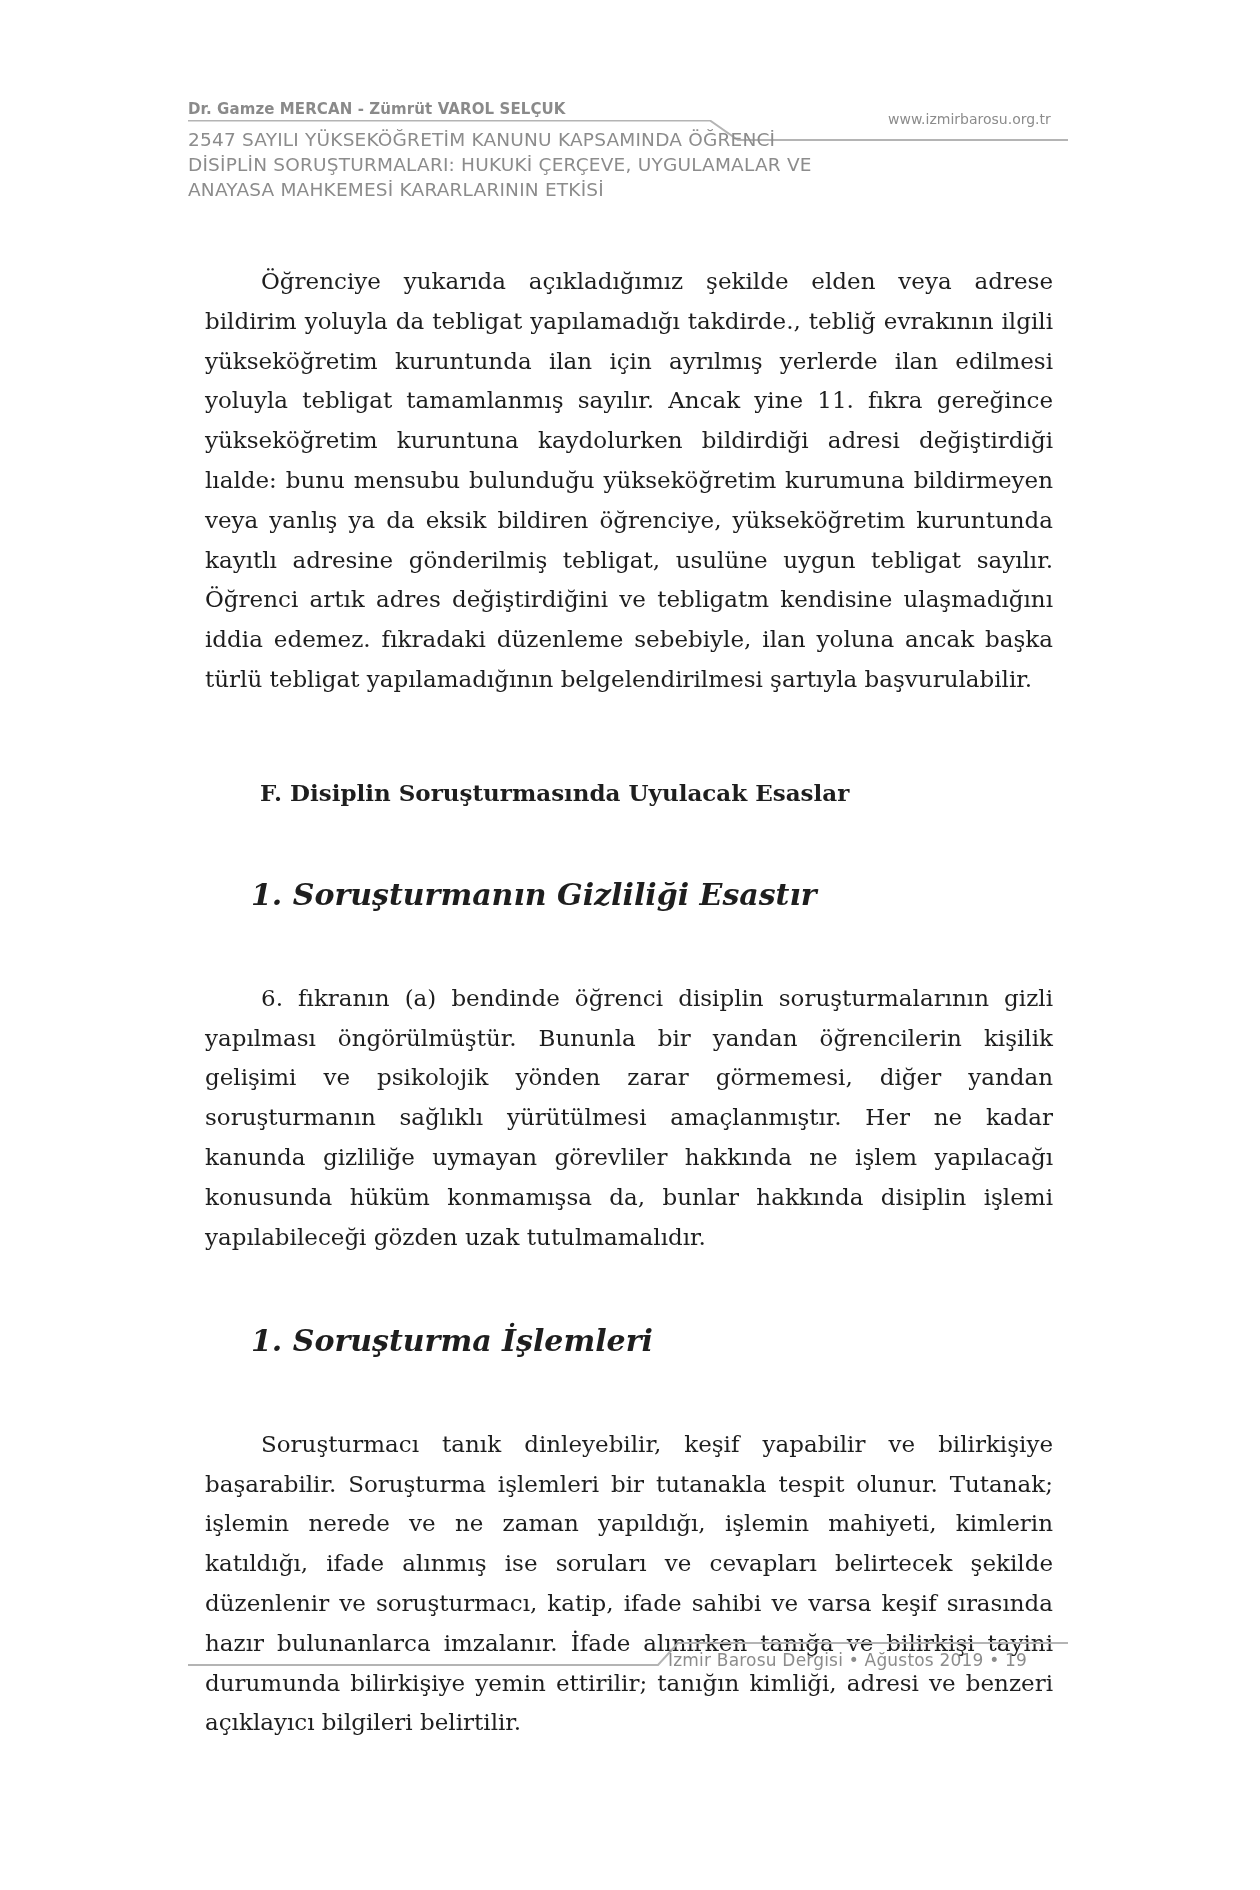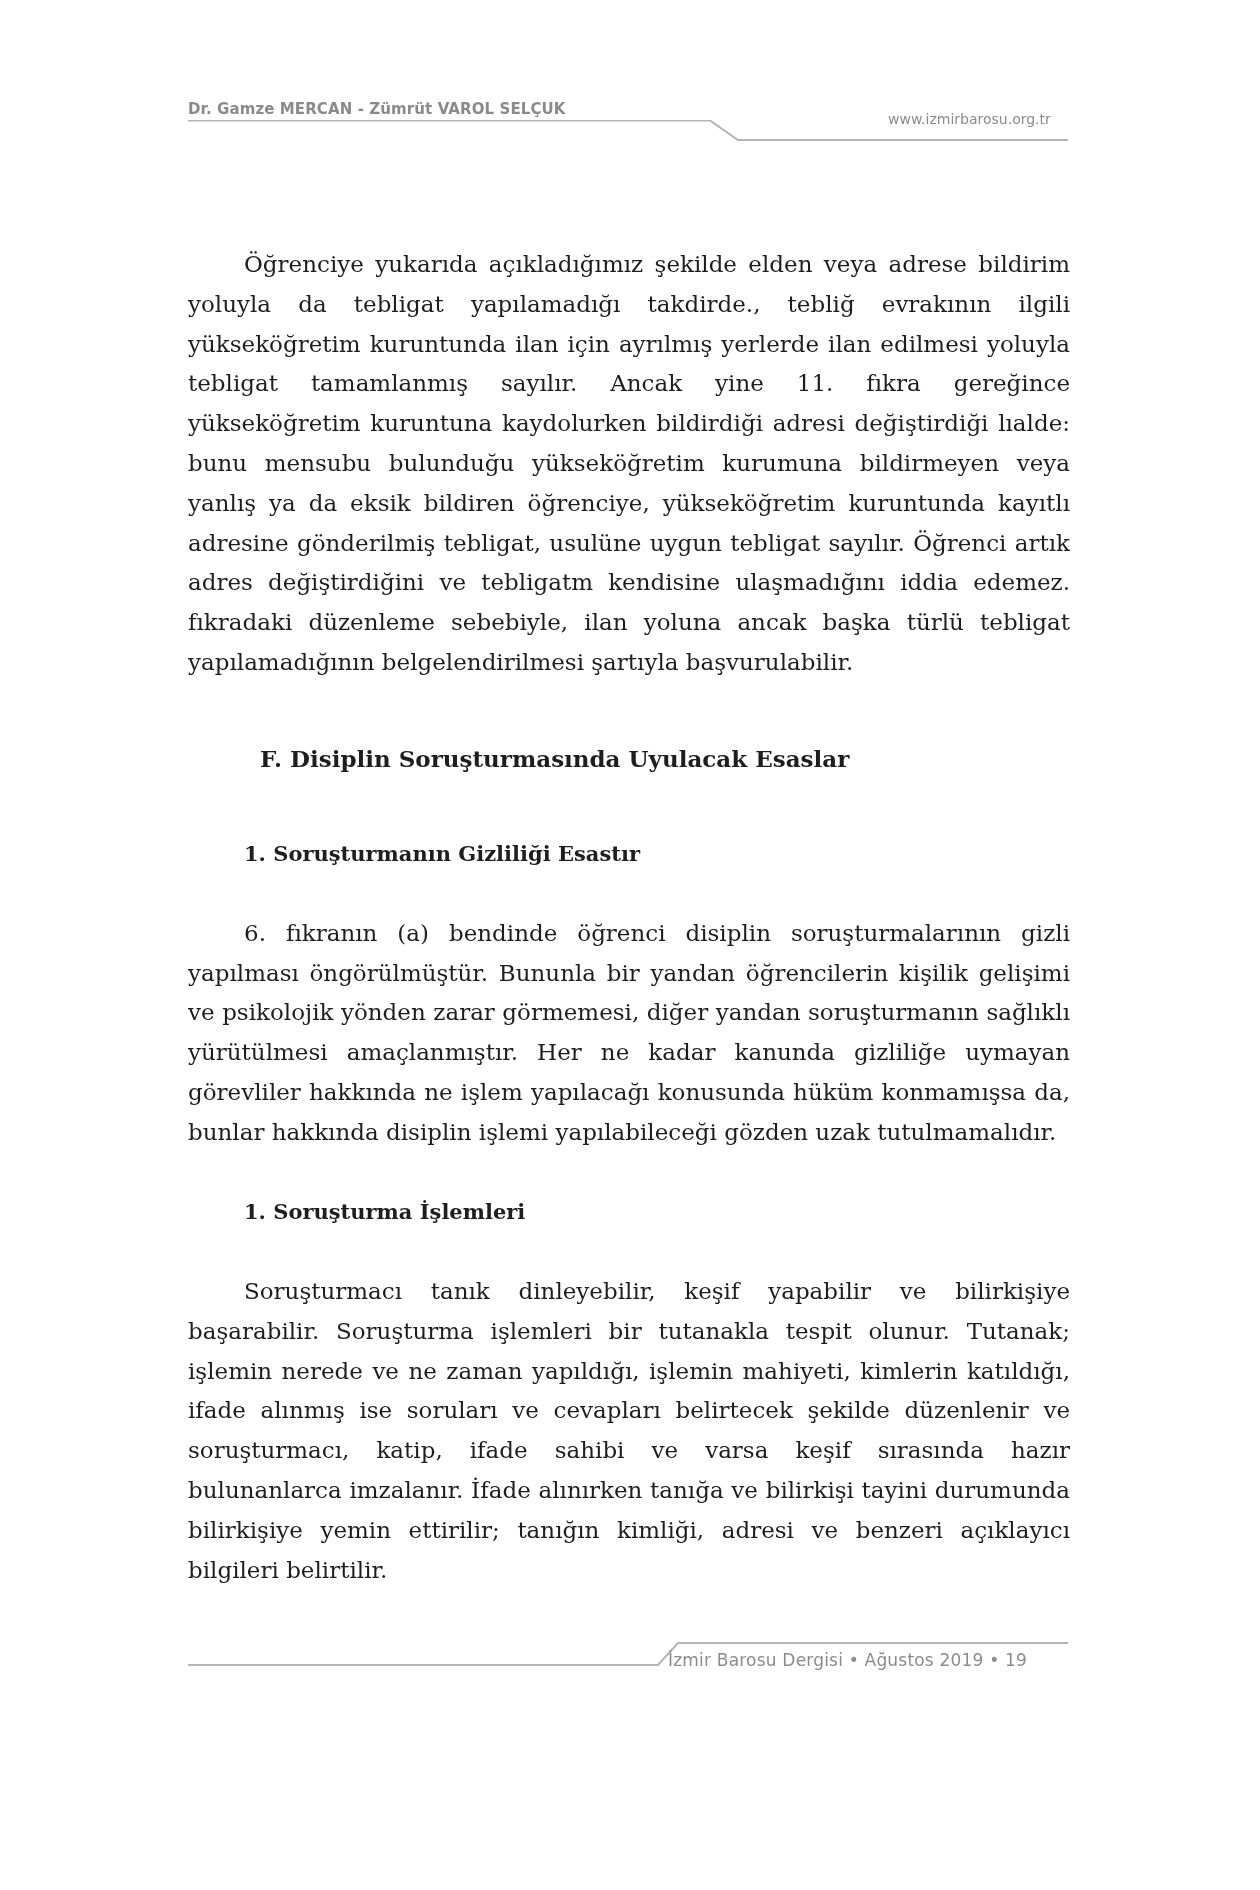--- a/index.html
+++ b/index.html
@@ -20,26 +20,26 @@
     position: absolute; left: 888px; top: 111px;
     font-family: "DejaVu Sans", sans-serif; font-size: 14px; color: #8c8c8c;
   }
   .hdr-line { position: absolute; left: 188px; top: 120px; width: 880px; height: 30px; }
 
   .body-text {
     position: absolute; left: 188px; top: 245px; width: 882px;
     font-family: "DejaVu Serif", serif; font-size: 23px;
     line-height: 39.8px; color: #1e1e1e; text-align: justify;
   }
-  .body-text p { margin: 0; text-indent: 56px; }
+  .body-text p { margin: 17px; text-indent: 56px; }
   .body-text h3 {
     margin: 16px; text-indent: 56px; font-weight: bold; font-size: 23px;
   }
   .body-text h4 {
-    margin: 0; text-indent: 56px; font-weight: bold; font-size: 21px;
+    margin: 7px; text-indent: 56px; font-weight: bold; font-style: italic; font-size: 30px;
   }
   .gap { height: 39.8px; }
 
   .ftr-line { position: absolute; left: 188px; top: 1640px; width: 880px; height: 30px; }
   .ftr-text {
     position: absolute; left: 668px; top: 1650px;
     font-family: "DejaVu Sans", sans-serif; font-size: 17px; color: #8c8c8c; letter-spacing: 0.2px;
   }
 </style>
 </head>
@@ -48,20 +48,25 @@
 <div class="page">
 
   <div class="hdr-authors">Dr. Gamze MERCAN - Zümrüt VAROL SELÇUK</div>
 
   <svg class="hdr-line" viewBox="0 0 880 30">
     <polyline points="0,0.5 522,0.5 550,20 880,20" fill="none" stroke="#b4b4b4" stroke-width="2"></polyline>
   </svg>
 
   <div class="hdr-url">www.izmirbarosu.org.tr</div>
 
+  <div class="hdr-title">
+    <div>2547 SAYILI YÜKSEKÖĞRETİM KANUNU KAPSAMINDA ÖĞRENCİ</div>
+    <div>DİSİPLİN SORUŞTURMALARI: HUKUKİ ÇERÇEVE, UYGULAMALAR VE</div>
+    <div>ANAYASA MAHKEMESİ KARARLARININ ETKİSİ</div>
+  </div>
 
   <div class="body-text">
     <p>Öğrenciye yukarıda açıkladığımız şekilde elden veya adrese bildirim yoluyla da tebligat yapılamadığı takdirde., tebliğ evrakının ilgili yükseköğretim kuruntunda ilan için ayrılmış yerlerde ilan edilmesi yoluyla tebligat tamamlanmış sayılır. Ancak yine 11. fıkra gereğince yükseköğretim kuruntuna kaydolurken bildirdiği adresi değiştirdiği lıalde: bunu mensubu bulunduğu yükseköğretim kurumuna bildirmeyen veya yanlış ya da eksik bildiren öğrenciye, yükseköğretim kuruntunda kayıtlı adresine gönderilmiş tebligat, usulüne uygun tebligat sayılır. Öğrenci artık adres değiştirdiğini ve tebligatm kendisine ulaşmadığını iddia edemez. fıkradaki düzenleme sebebiyle, ilan yoluna ancak başka türlü tebligat yapılamadığının belgelendirilmesi şartıyla başvurulabilir.</p>
     <div class="gap"></div>
     <h3>F. Disiplin Soruşturmasında Uyulacak Esaslar</h3>
     <div class="gap"></div>
     <h4>1. Soruşturmanın Gizliliği Esastır</h4>
     <div class="gap"></div>
     <p>6. fıkranın (a) bendinde öğrenci disiplin soruşturmalarının gizli yapılması öngörülmüştür. Bununla bir yandan öğrencilerin kişilik gelişimi ve psikolojik yönden zarar görmemesi, diğer yandan soruşturmanın sağlıklı yürütülmesi amaçlanmıştır. Her ne kadar kanunda gizliliğe uymayan görevliler hakkında ne işlem yapılacağı konusunda hüküm konmamışsa da, bunlar hakkında disiplin işlemi yapılabileceği gözden uzak tutulmamalıdır.</p>
     <div class="gap"></div>

